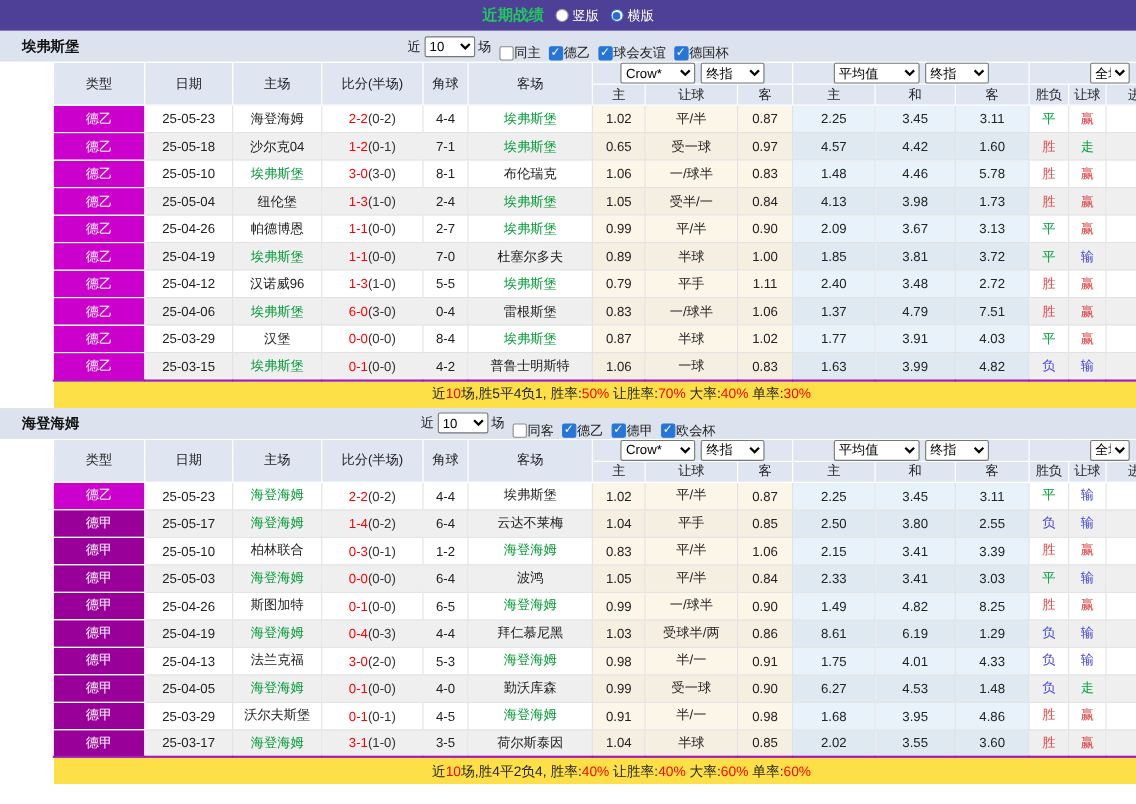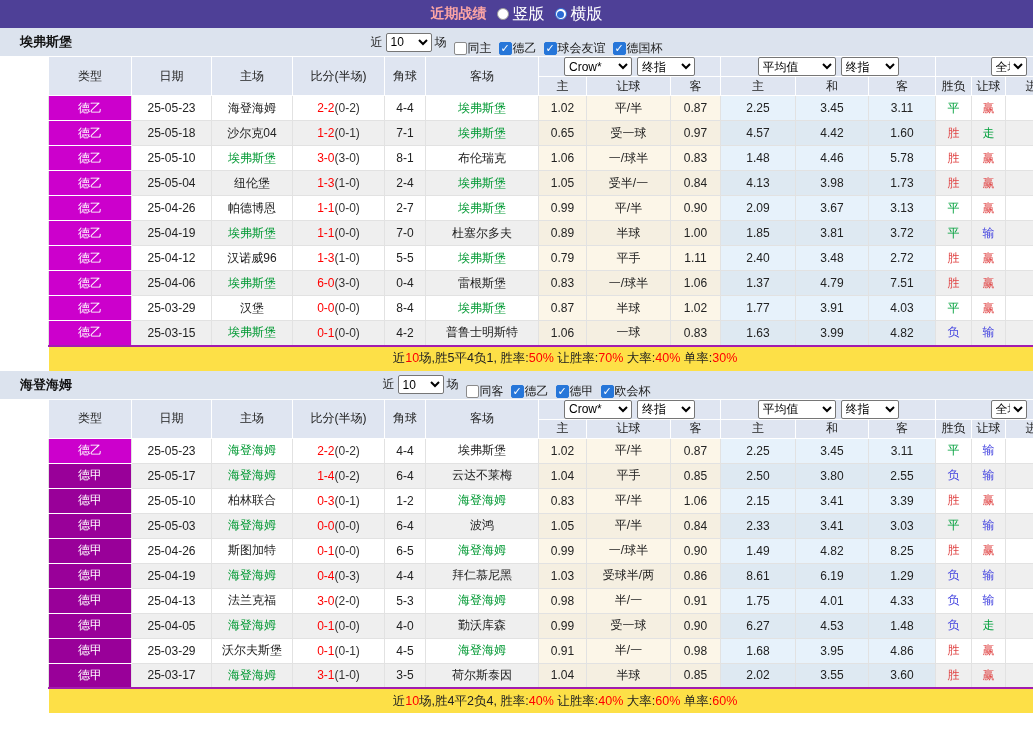--- a/index.html
+++ b/index.html
@@ -12,22 +12,22 @@
   }
   
   .topbar {
     height: 28px;
     background: #4e4097;
     display: flex;
     align-items: center;
     justify-content: center;
     gap: 10px;
   }
-  .bar-title { color: #fca5a5; font-weight: bold; font-size: 14px; }
-  .bar-radio { display: inline-flex; align-items: center; gap: 4px; color: #fff; font-size: 16px; cursor: default; font-family: Liberation Serif, serif; }
+  .bar-title { color: #22c55e; font-weight: bold; font-size: 14px; }
+  .bar-radio { display: inline-flex; align-items: center; gap: 4px; color: #fff; font-size: 12px; cursor: default; font-family: Liberation Serif, serif; }
   .radio {
     width: 12px; height: 12px; border-radius: 50%;
     background: #fff; border: 1px solid #9a9a9a;
     display: inline-flex; align-items: center; justify-content: center;
   }
   .radio.checked { border-color: #2a6bd4; }
   .radio.checked::after {
     content: ""; width: 7px; height: 7px; border-radius: 50%; background: #2a6bd4; display: block;
   }
   

